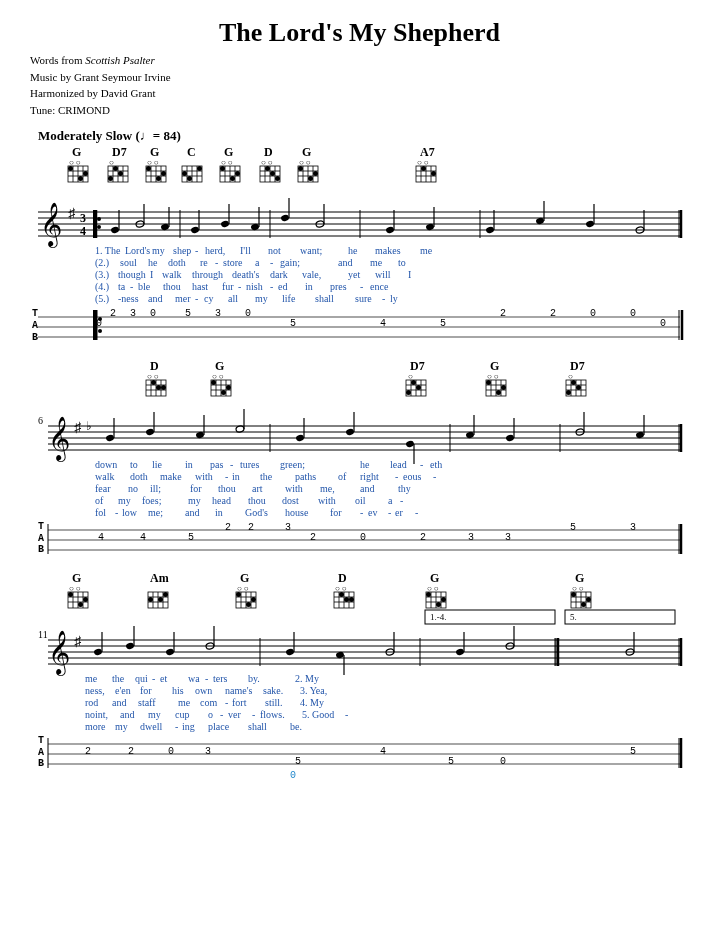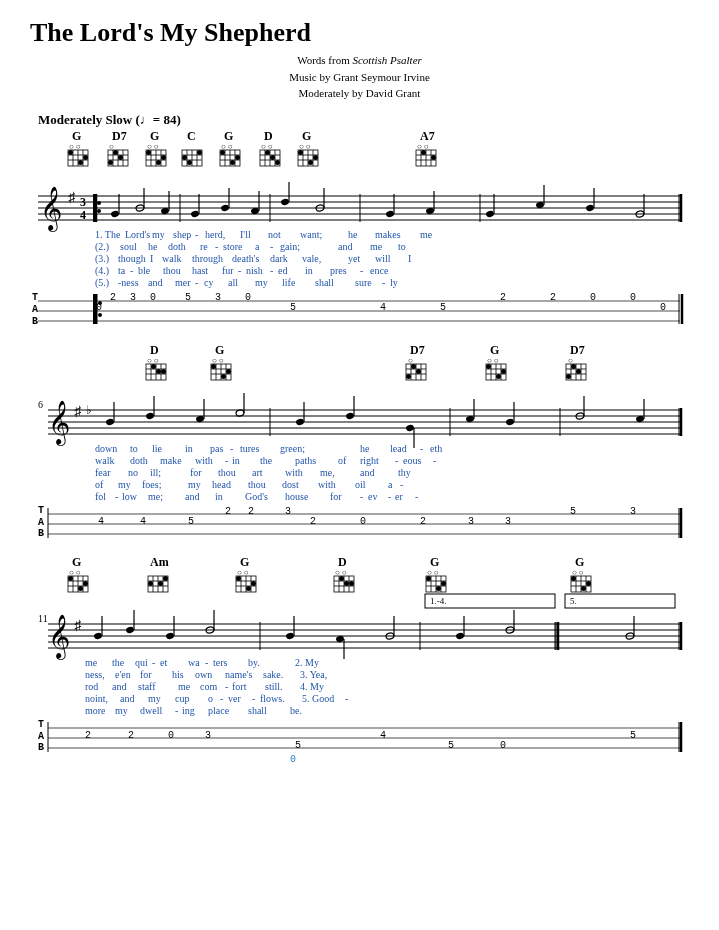--- a/index.html
+++ b/index.html
@@ -14,33 +14,33 @@
 
     .page {
       width: 719px;
       min-height: 930px;
       background: #fff;
       padding: 18px 30px 40px 30px;
       position: relative;
     }
 
     .title-section {
-      text-align: left;
+      text-align: center;
       margin-bottom: 4px;
     }
 
     .song-title {
       font-size: 26px;
       font-weight: bold;
       font-family: 'Times New Roman', Times, serif;
       margin-bottom: 2px;
     }
 
     .attribution {
-      text-align: center;
+      text-align: left;
       font-size: 11px;
       font-family: 'Times New Roman', Times, serif;
       line-height: 1.5;
       margin-bottom: 4px;
     }
 
     .attribution .italic {
       font-style: italic;
     }
 
@@ -58,21 +58,22 @@
 
   <div class="title-section">
     <div class="song-title">The Lord's My Shepherd</div>
   </div>
 
   <div class="attribution">
     <div>
       <span>Words from </span><span class="italic">Scottish Psalter</span>
     </div>
     <div>Music by Grant Seymour Irvine</div>
-    <div>Moderately by David Grant</div>
+    <div>Harmonized by David Grant</div>
+    <div>Tune: CRIMOND</div>
   </div>
 
   <div class="score-svg-container">
     <svg width="660" height="840" viewBox="0 0 660 840" xmlns="http://www.w3.org/2000/svg" style="font-family: 'Times New Roman', serif;">
 
       <text x="8" y="18" font-size="13" font-weight="bold">Moderately Slow (♩= 84)</text>
 
       <text x="42" y="34" font-size="12" font-weight="bold">G</text>
       <text x="39" y="43" font-size="8">○ ○</text>
 

